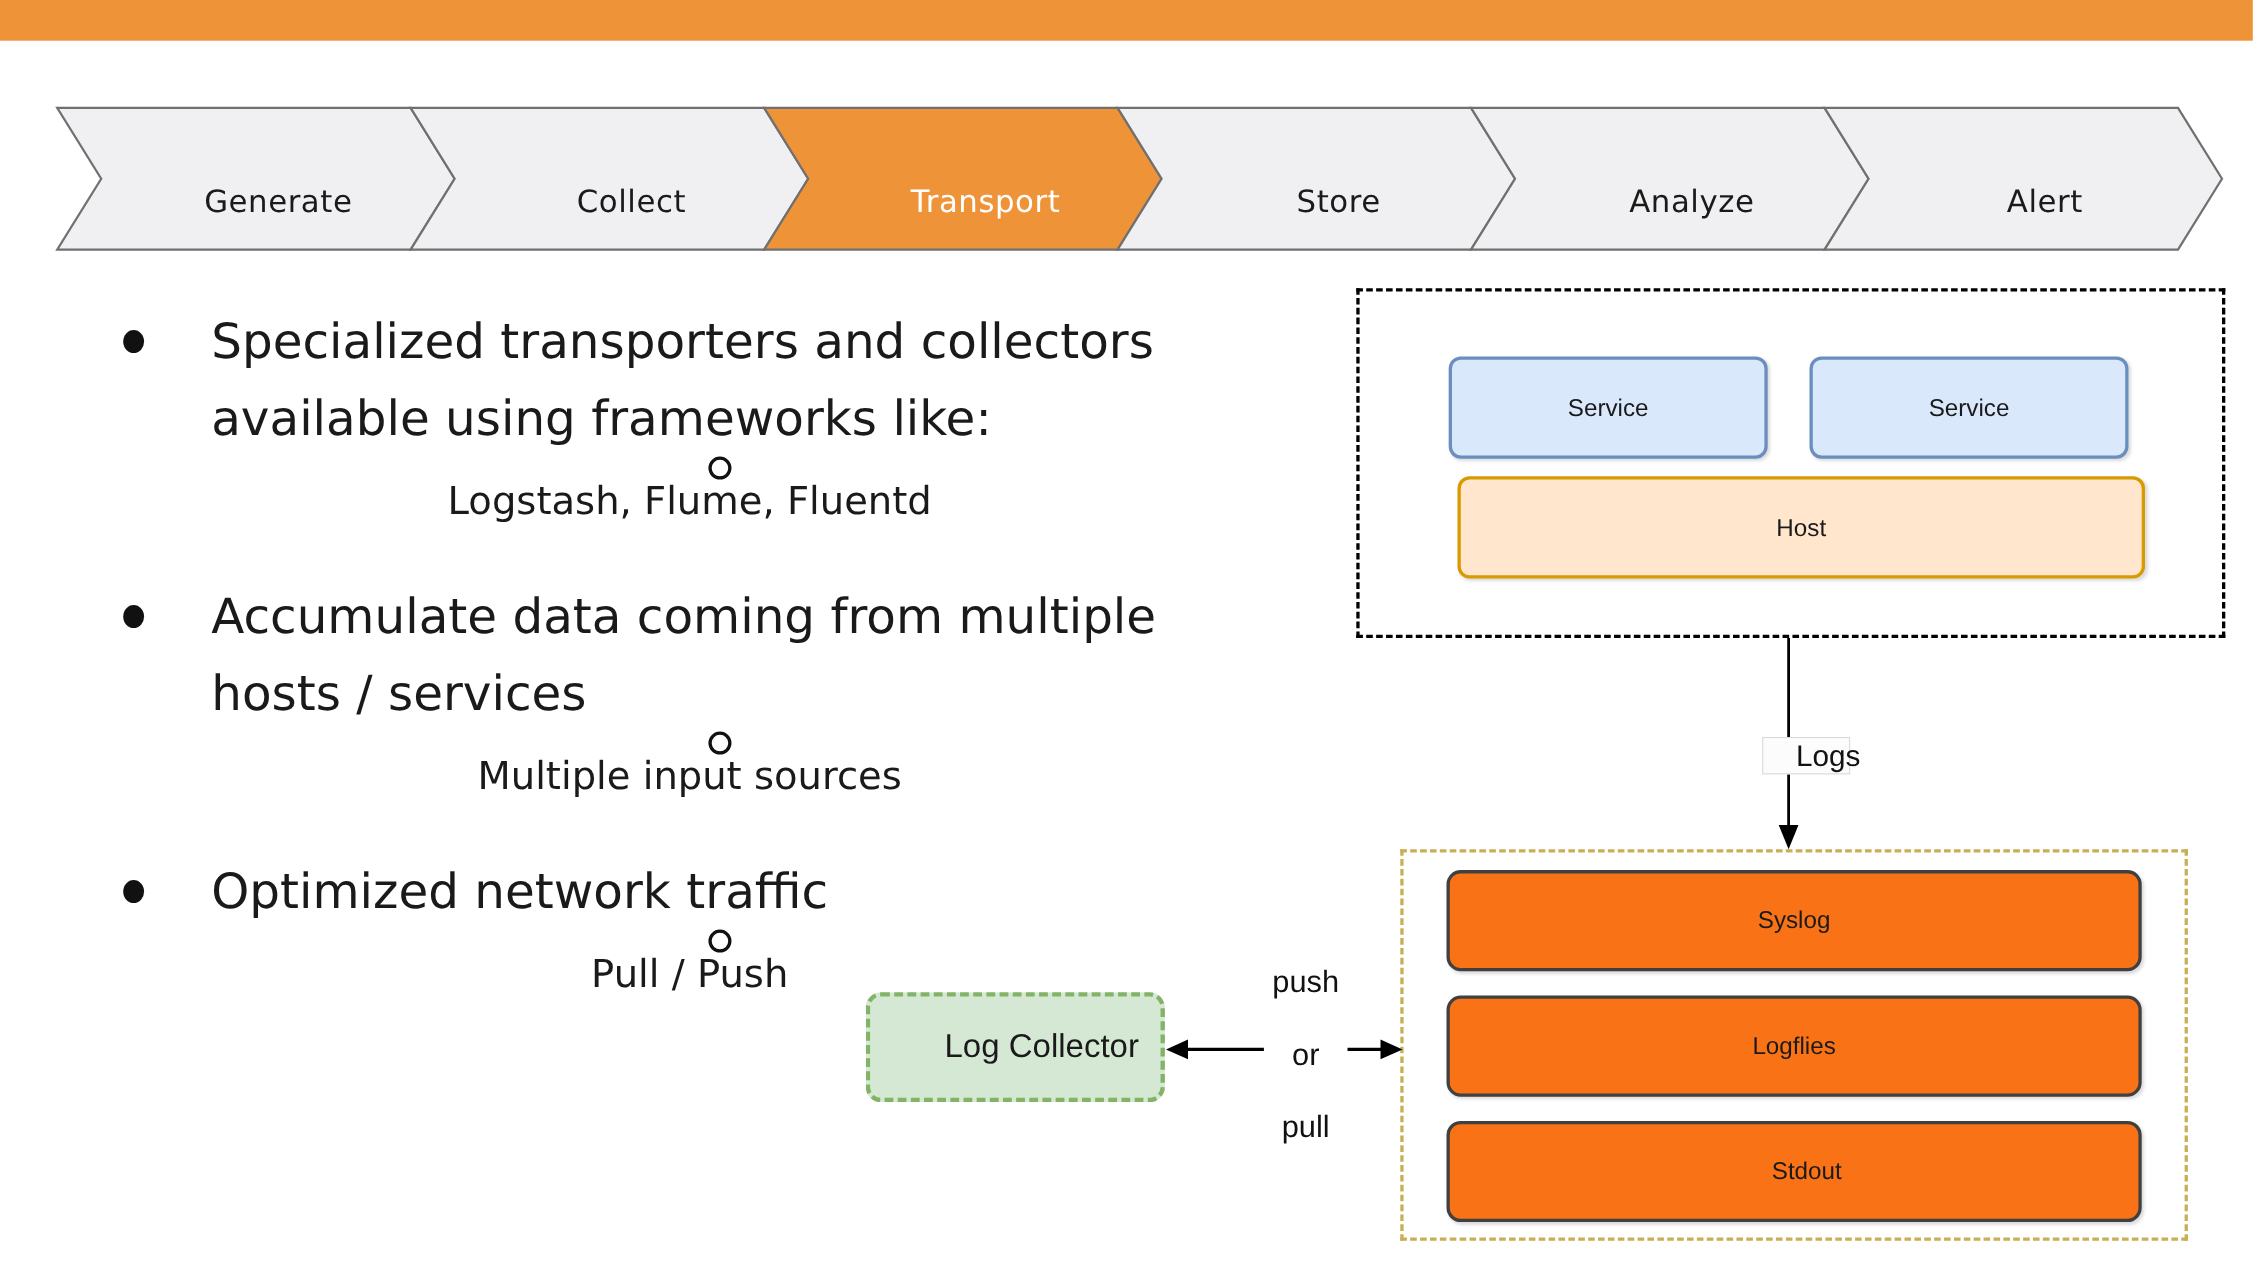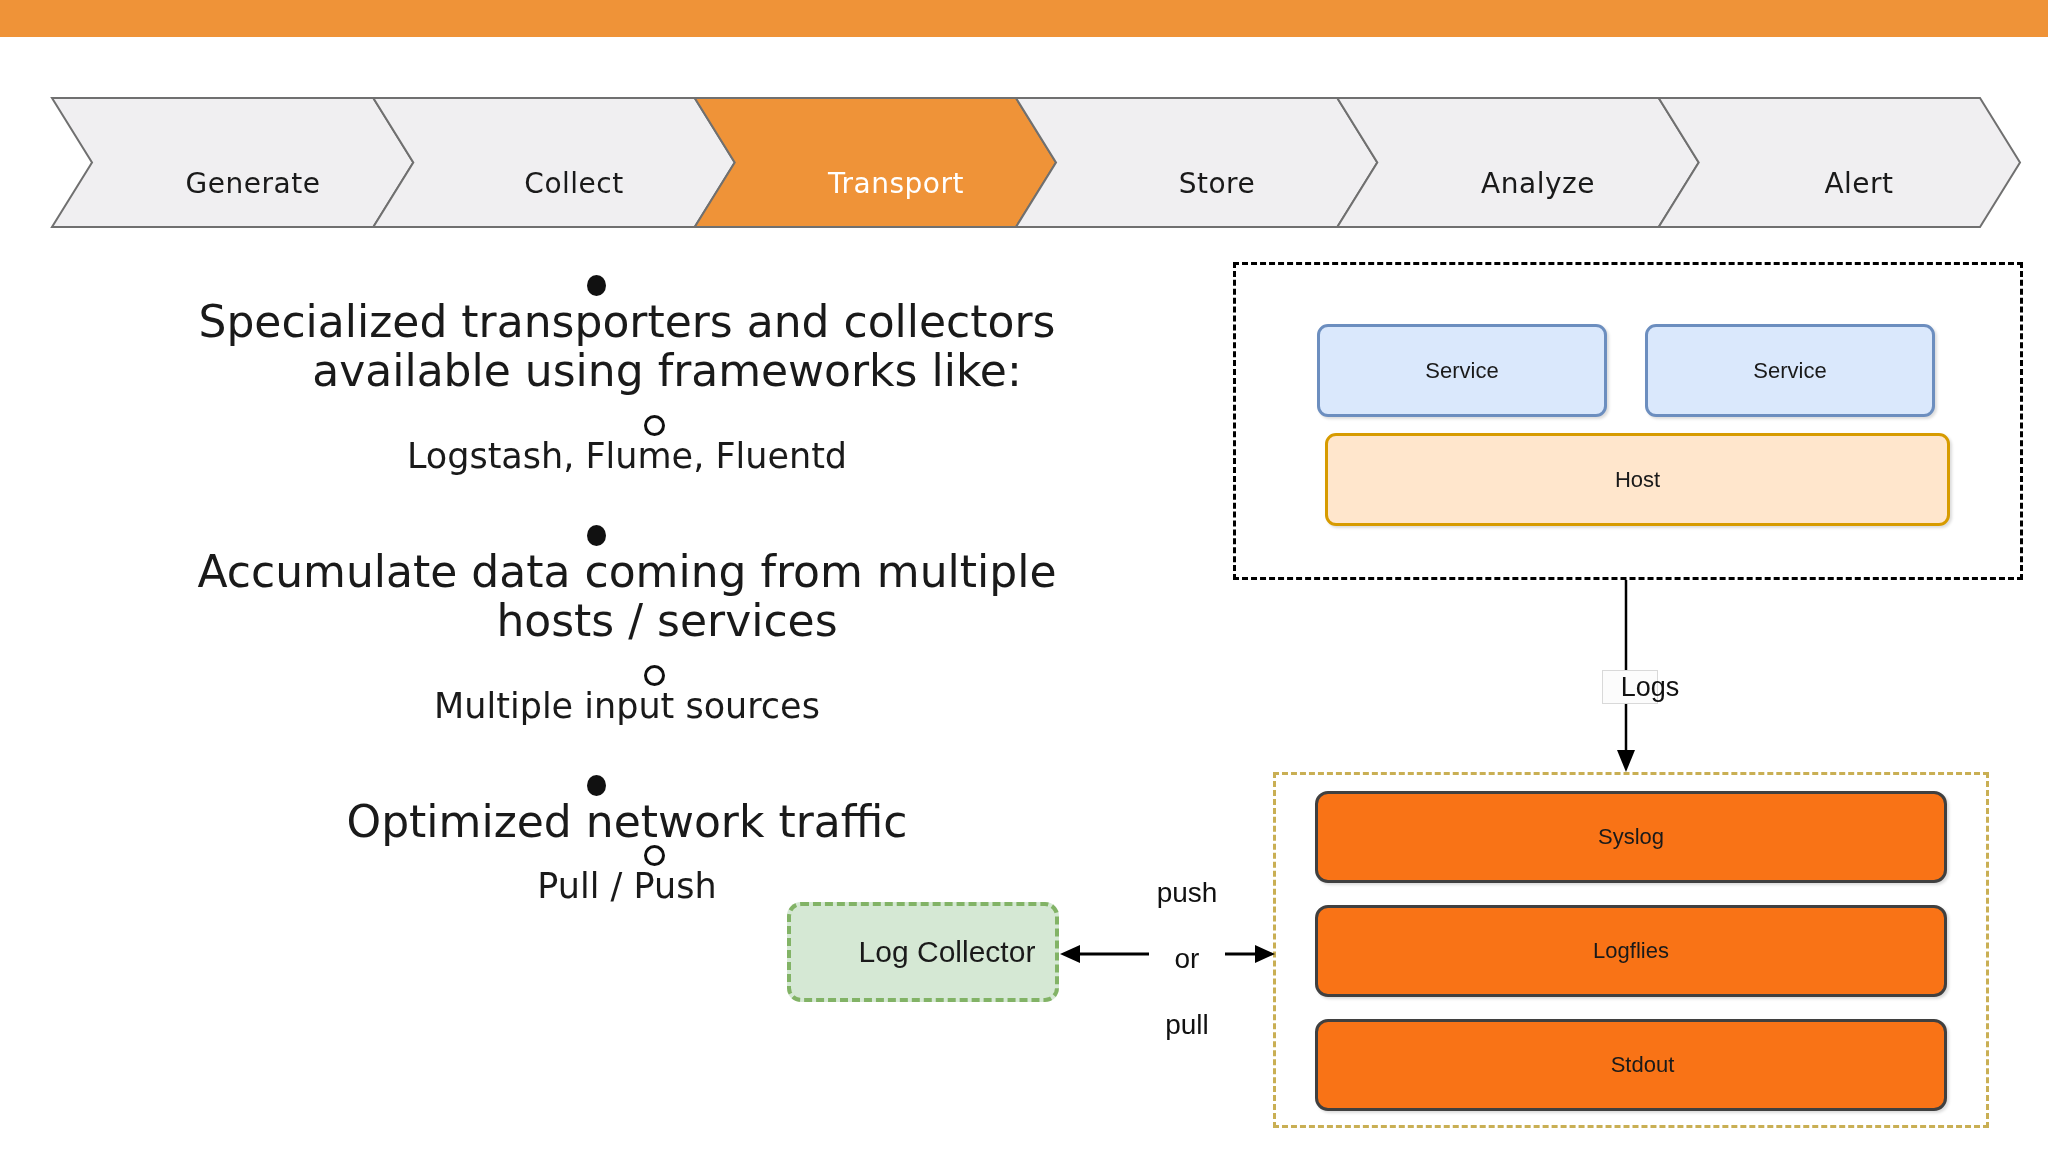--- a/index.html
+++ b/index.html
@@ -19,21 +19,21 @@
   .chev.active{fill:#EF9338;}
   .stage-label{
     top:98px;height:120px;width:362px;display:flex;align-items:center;justify-content:center;
     font-family:"DejaVu Sans", sans-serif;font-size:28px;color:#1a1a1a;letter-spacing:0.5px;margin-top:25px;
   }
   .stage-label.active{color:#ffffff;}
 
   
   .bullets{left:112px;top:275px;width:1030px;font-family:"DejaVu Sans", sans-serif;}
   .bullet-group + .bullet-group{margin-top:46px;}
-  .b-line{display:flex;align-items:center;height:70px;font-size:44px;flex-direction:column;}
+  .b-line{display:flex;align-items:center;height:70px;font-size:44px;}
   .b-line .txt{margin-left:0;}
   .b-main .marker{width:19px;height:21px;border-radius:50%;background:#111;margin-right:61px;flex:0 0 auto;}
   .b-cont{padding-left:80px;}
   .b-sub{display:flex;align-items:center;height:64px;font-size:35px;flex-direction:column;}
   .b-sub .marker{width:15px;height:15px;border-radius:50%;border:3px solid #111;background:transparent;margin-left:117px;margin-right:63px;flex:0 0 auto;}
 
   
   .node{display:flex;align-items:center;justify-content:center;font-size:22px;color:#1a1a1a;text-align:center;}
   .dash-black{border:3px dashed #000000;}
   .dash-gold{border:3px dashed #C9AF54;}
@@ -121,21 +121,21 @@
 
   <div class="abs dash-black" style="left:1233px;top:262px;width:790px;height:318px;"></div>
   <div class="abs node service" style="left:1317px;top:324px;width:290px;height:93px;">Service</div>
   <div class="abs node service" style="left:1645px;top:324px;width:290px;height:93px;">Service</div>
   <div class="abs node host" style="left:1325px;top:433px;width:625px;height:93px;">Host</div>
 
   <svg class="abs edge" style="left:1606px;top:580px;width:40px;height:194px;" viewBox="0 0 40 194">
     <line x1="20" y1="0" x2="20" y2="174" stroke-width="2.5"></line>
     <polygon points="11,170 29,170 20,192"></polygon>
   </svg>
-  <div class="abs edge-label" style="left:1602px;top:670px;width:56px;height:34px;padding-left:40px;">Logs</div>
+  <div class="abs edge-label" style="left:1602px;top:670px;width:80px;height:34px;padding-left:40px;">Logs</div>
 
   <div class="abs dash-gold" style="left:1273px;top:772px;width:716px;height:356px;"></div>
   <div class="abs node src" style="left:1315px;top:791px;width:632px;height:92px;">Syslog</div>
   <div class="abs node src" style="left:1315px;top:905px;width:632px;height:92px;">Logflies</div>
   <div class="abs node src" style="left:1315px;top:1019px;width:632px;height:92px;padding-left:23px;">Stdout</div>
 
   <div class="abs node collector" style="left:787px;top:902px;width:272px;height:100px;padding-left:48px;">Log Collector</div>
 
   <svg class="abs edge" style="left:1058px;top:938px;width:219px;height:32px;" viewBox="0 0 219 32">
     <line x1="18" y1="16" x2="201" y2="16" stroke-width="3"></line>

